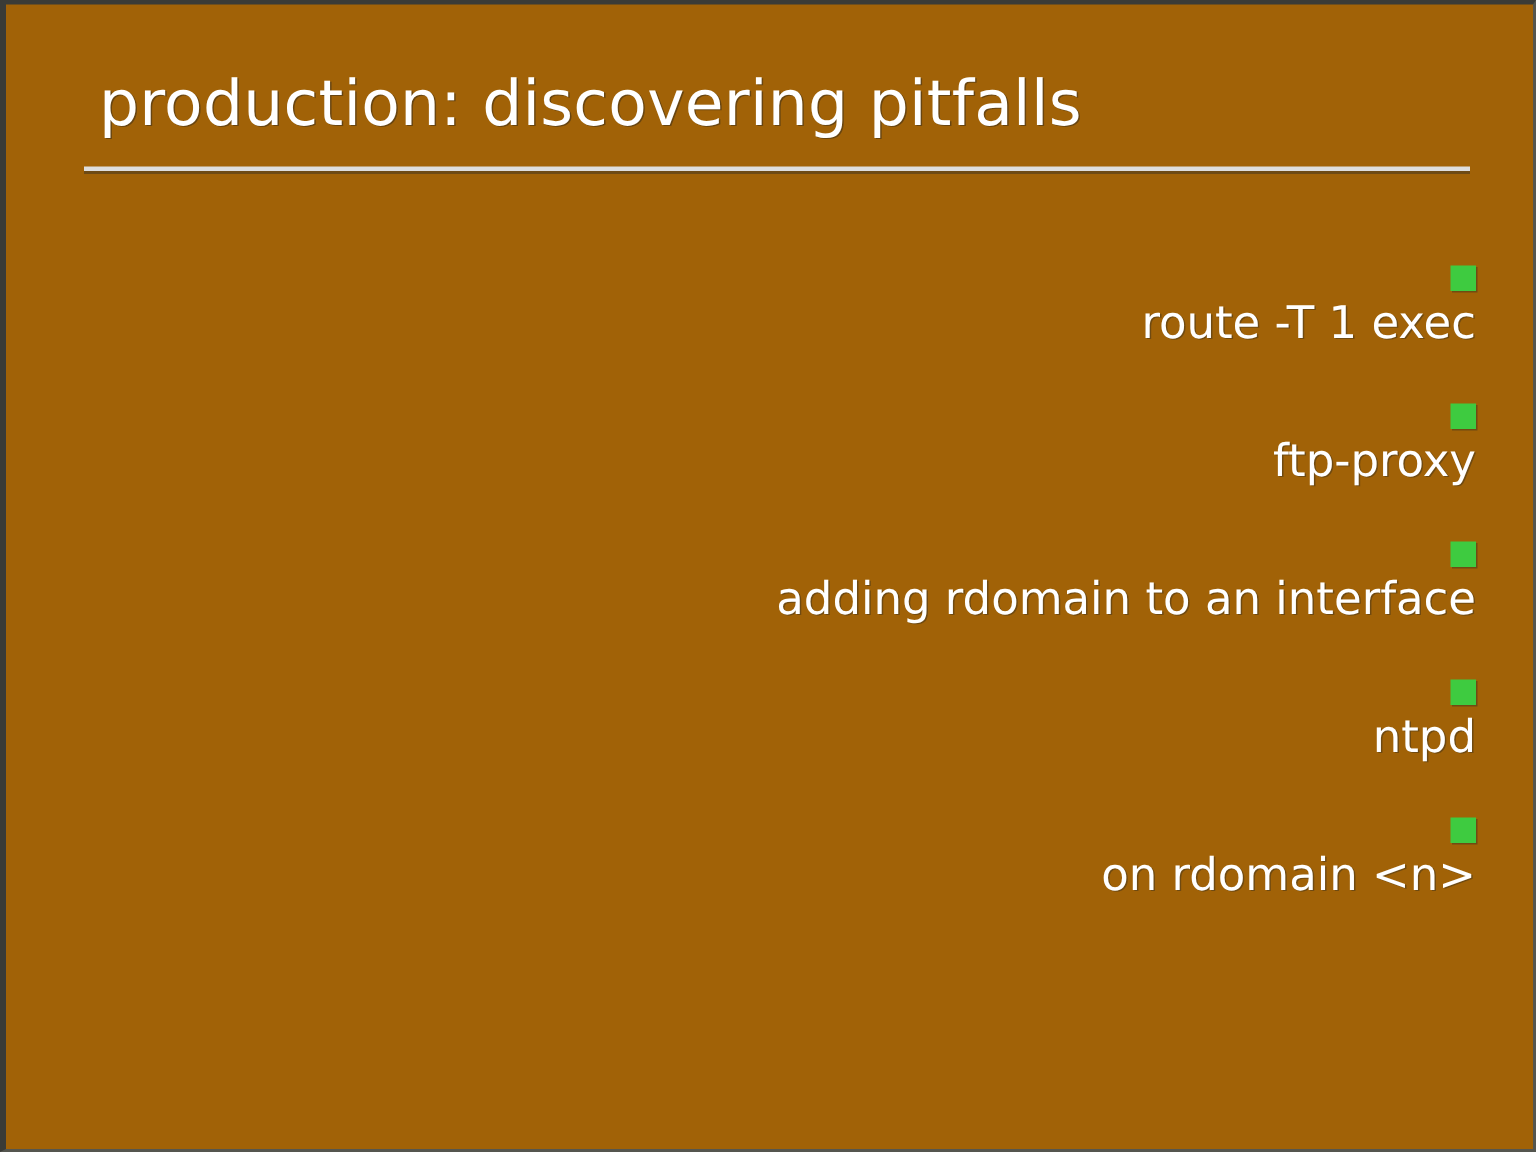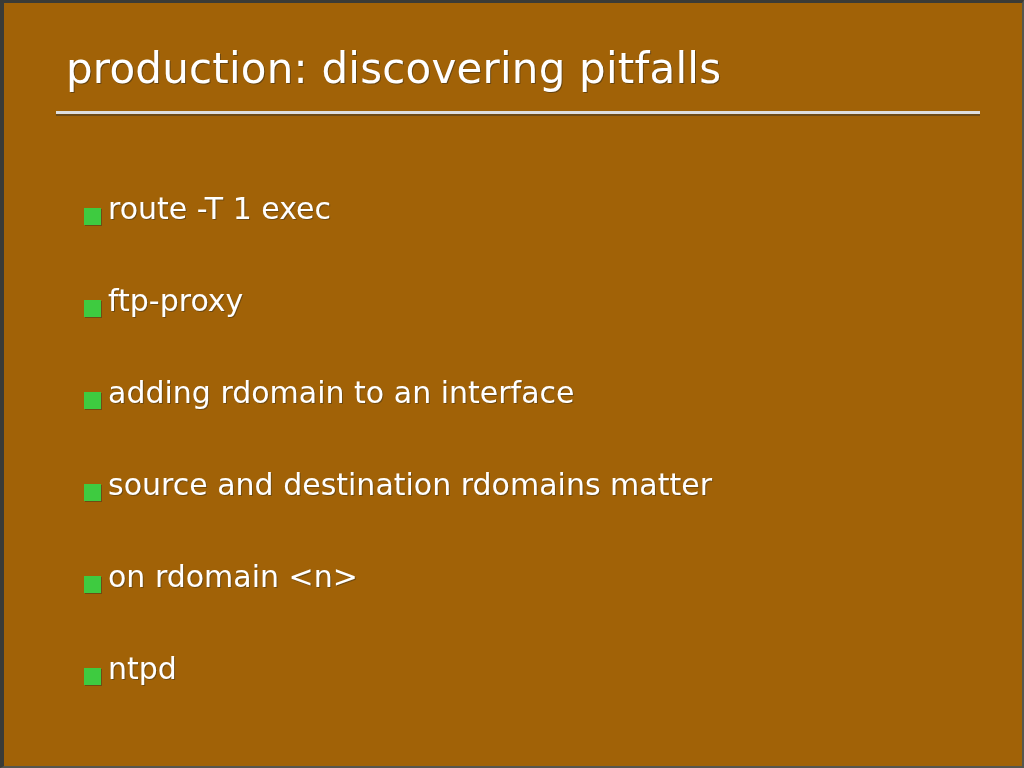--- a/index.html
+++ b/index.html
@@ -63,22 +63,23 @@
     position: absolute;
     left: 80px;
     top: 160px;
     width: 900px;
     margin: 0;
     padding: 0;
     list-style: none;
   }
   .bullet-row {
     display: flex;
-    align-items: center;
+    align-items: flex-end;
     height: 92px;
+    flex-direction: column;
   }
   .bullet-marker {
     flex: 0 0 auto;
     width: 17px;
     height: 17px;
     margin-top: 14px;
     background: #3ecb40;
     box-shadow: 1px 1px 0 0 rgba(40,42,38,0.40);
   }
   .bullet-text {
@@ -113,30 +114,26 @@
     <li class="bullet-row">
       <span class="bullet-marker"></span>
       <span class="bullet-text">ftp-proxy</span>
     </li>
 
     <li class="bullet-row">
       <span class="bullet-marker"></span>
       <span class="bullet-text">adding rdomain to an interface</span>
     </li>
 
+
     <li class="bullet-row">
       <span class="bullet-marker"></span>
-      <span class="bullet-text">source and destination rdomains matter</span>
+      <span class="bullet-text">ntpd</span>
     </li>
 
     <li class="bullet-row">
       <span class="bullet-marker"></span>
       <span class="bullet-text">on rdomain &lt;n&gt;</span>
     </li>
 
-    <li class="bullet-row">
-      <span class="bullet-marker"></span>
-      <span class="bullet-text">ntpd</span>
-    </li>
-
   </ul>
 
 </div>
 
 </body></html>

